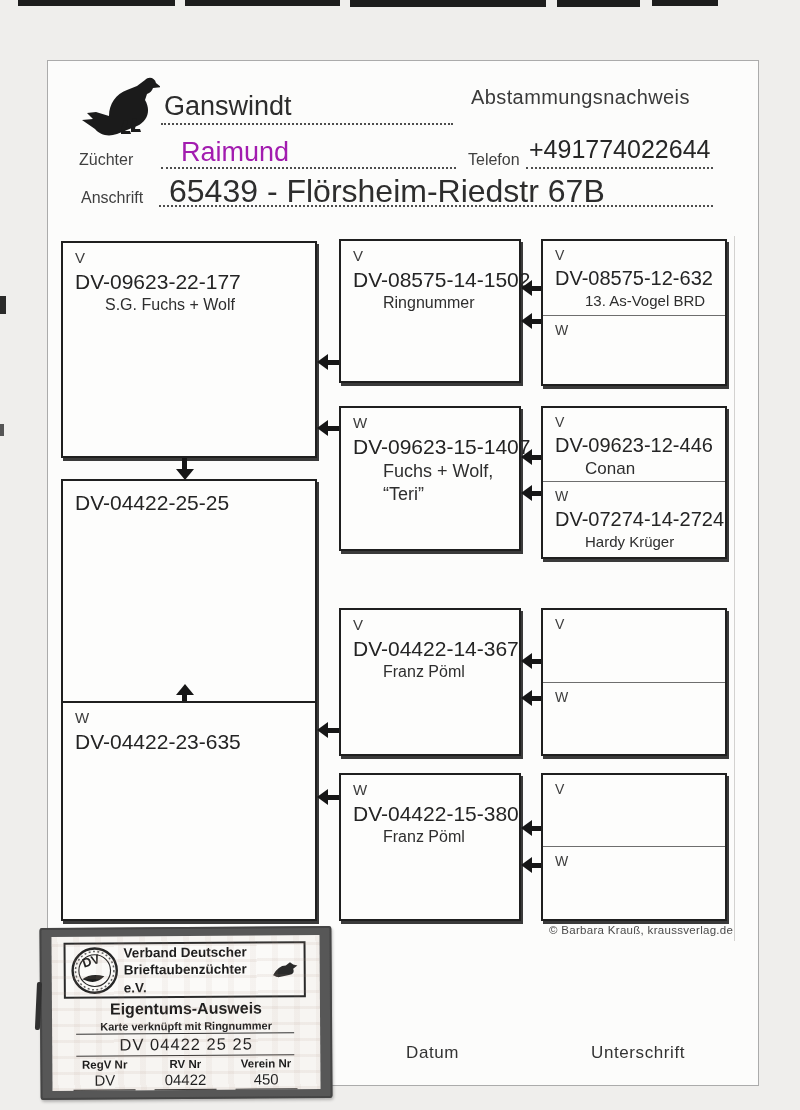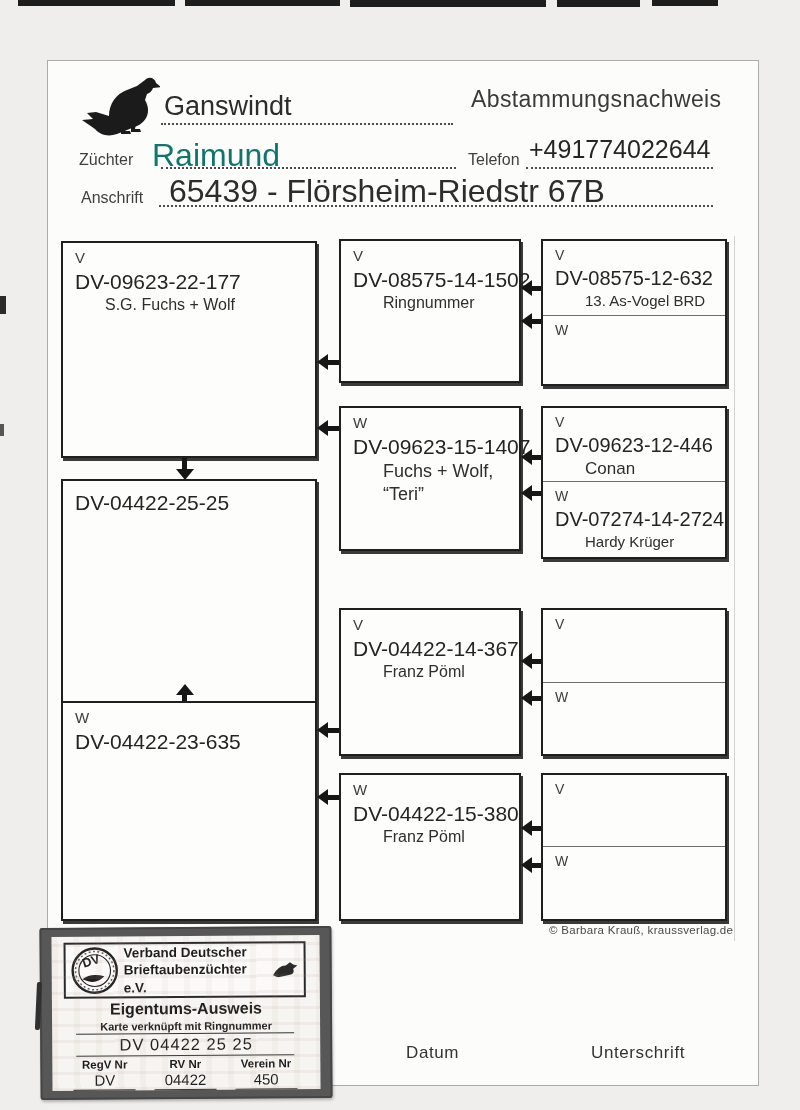--- a/index.html
+++ b/index.html
@@ -13,22 +13,22 @@
   .top-dash{position:absolute;top:0;height:6px;background:#1d1d1d;}
   .edge-mark{position:absolute;background:#2a2a2a;}
   
   .page{
     position:absolute;left:47px;top:60px;width:712px;height:1026px;
     background:#fcfcfb;border:1px solid #ababab;box-sizing:border-box;
   }
   .fold-line{position:absolute;left:686px;top:175px;width:1px;height:705px;background:rgba(150,148,145,.4);}
   
   .hdr-name1{position:absolute;left:116px;top:30px;font-size:27px;color:#2d2d2d;text-align:right;}
-  .hdr-name2{position:absolute;left:104px;top:76px;font-size:32px;color:#0f766e;}
-  .hdr-title{position:absolute;left:423px;top:25px;font-size:23px;color:#3a3a3a;letter-spacing:.4px;}
+  .hdr-name2{position:absolute;left:133px;top:76px;font-size:27px;color:#a21caf;}
+  .hdr-title{position:absolute;left:423px;top:25px;font-size:20px;color:#3a3a3a;letter-spacing:.4px;}
   .hdr-label{position:absolute;font-size:16px;color:#3f3f3f;}
   .hdr-phone{position:absolute;left:481px;top:74px;font-size:25px;color:#262626;}
   .hdr-addr{position:absolute;left:121px;top:112px;font-size:32px;color:#2d2d2d;}
   .dotline{position:absolute;height:0;border-bottom:2.5px dotted #4d4d4d;}
   .pigeon{position:absolute;left:26px;top:14px;}
   
   .pbox{
     position:absolute;background:#fdfdfc;border:2px solid #1f1f1f;
     box-shadow:2px 3px 0 #3a3a3a;box-sizing:border-box;padding:6px 12px;
   }

